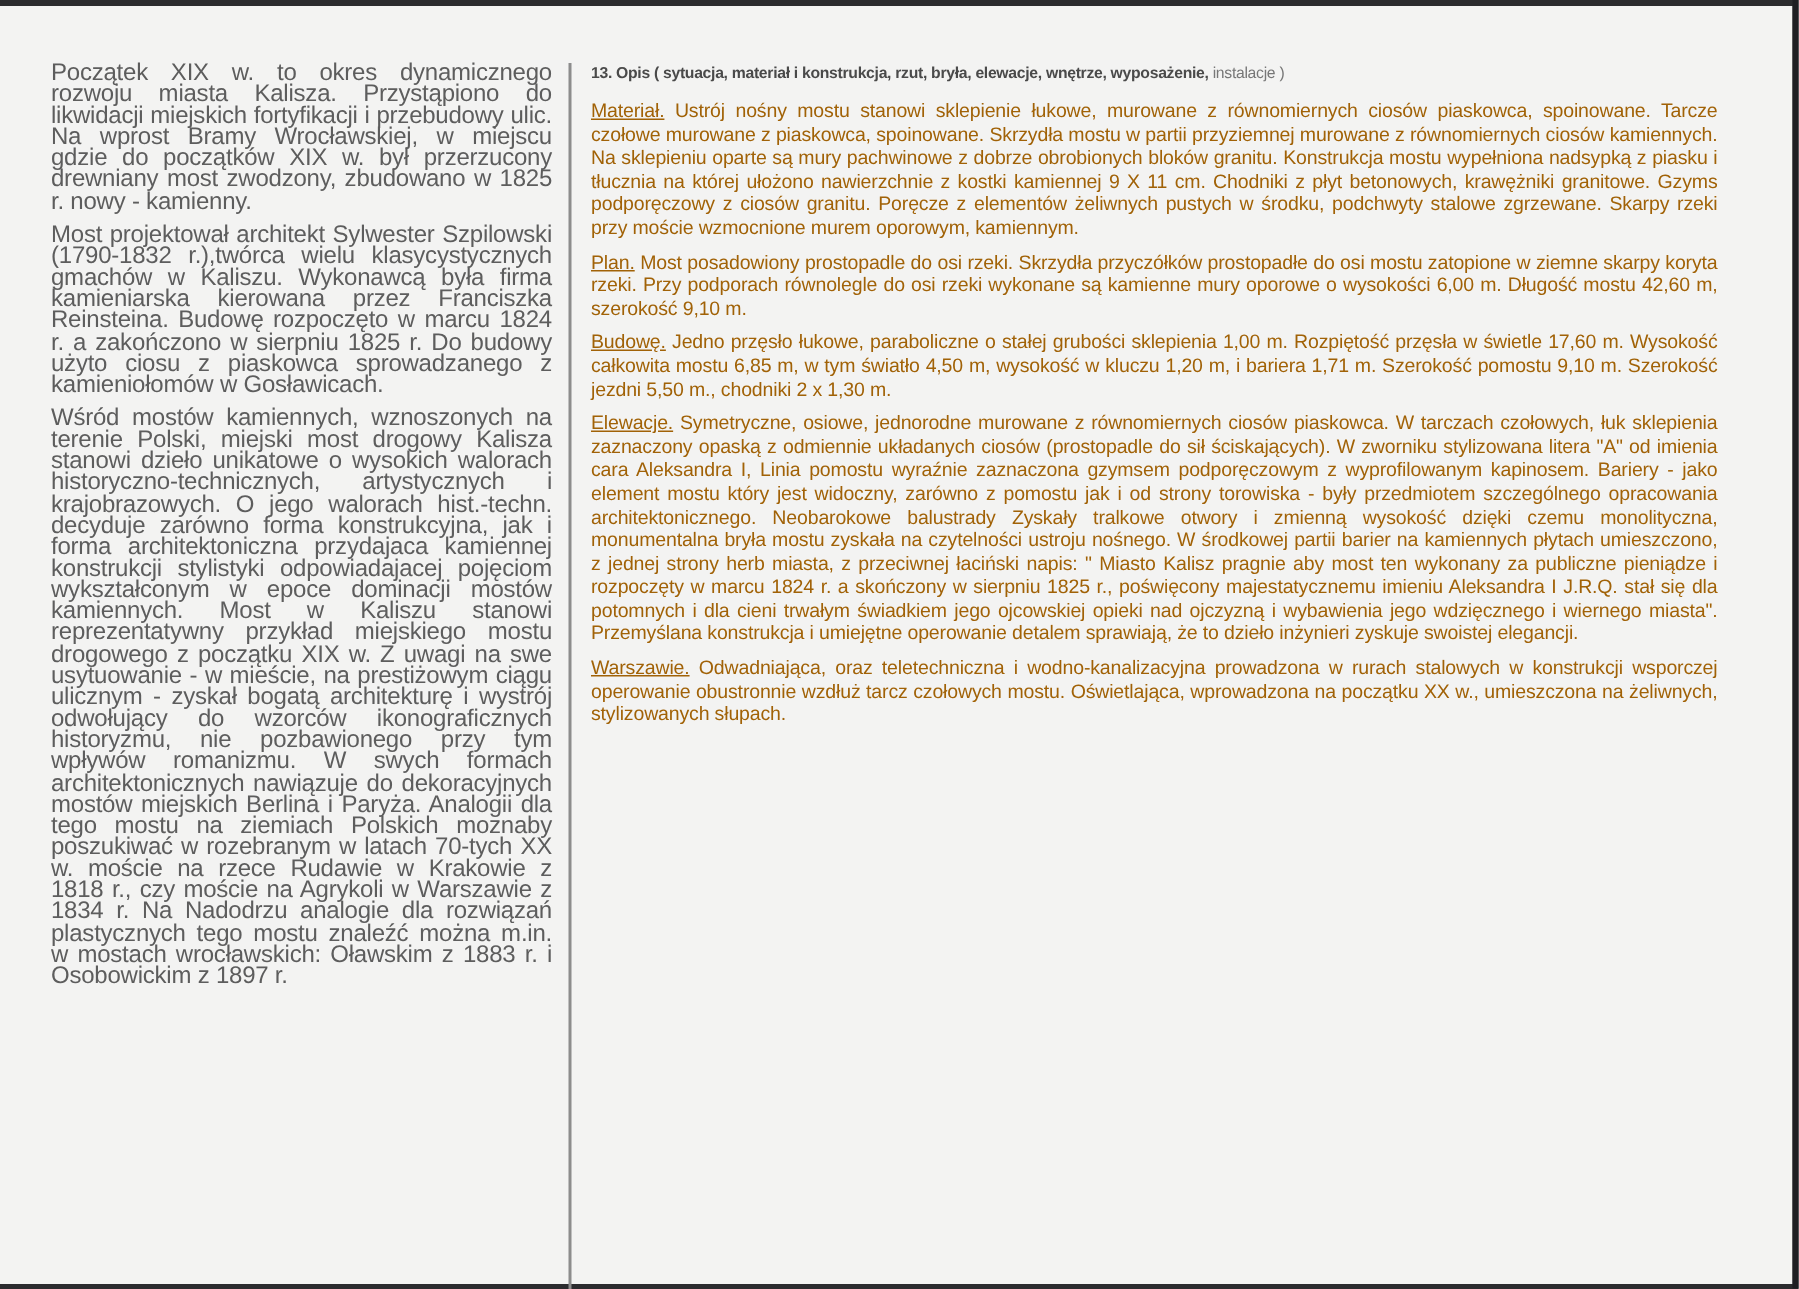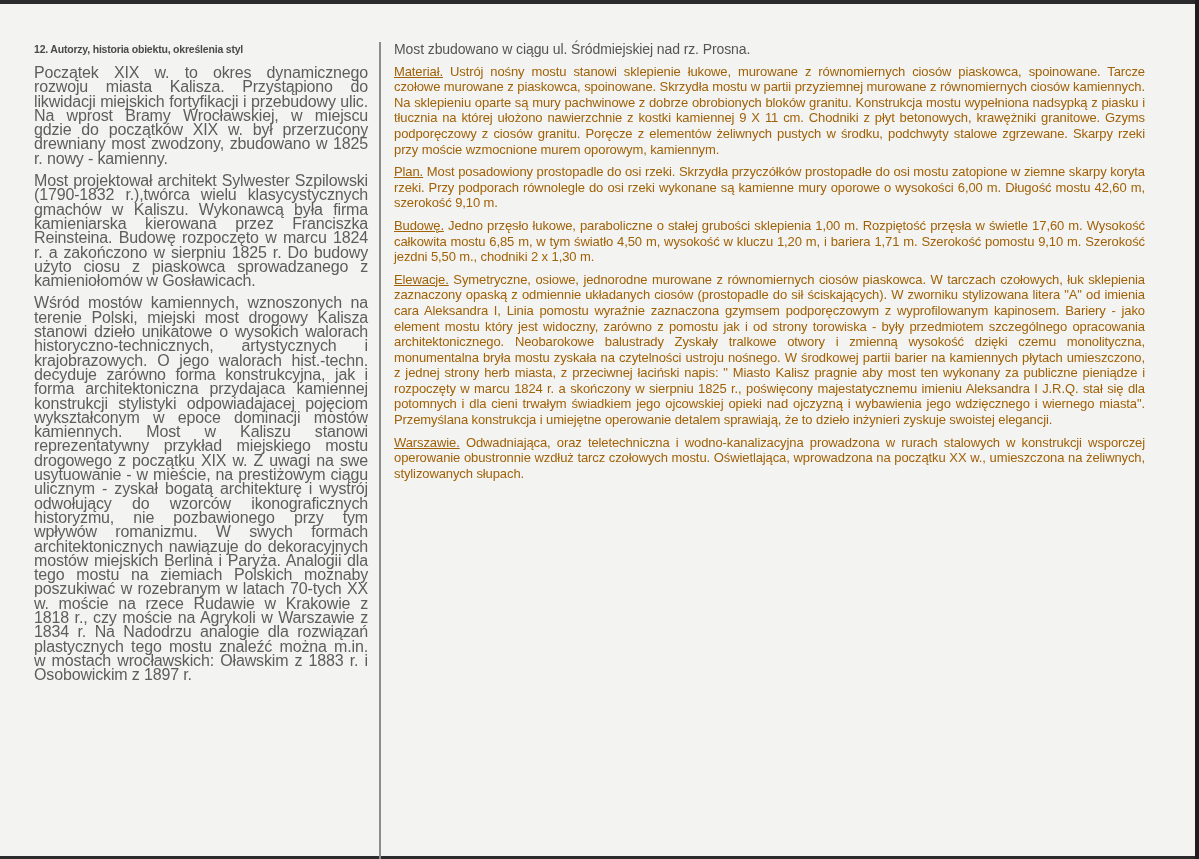--- a/index.html
+++ b/index.html
@@ -40,30 +40,29 @@
       text-align: justify; margin: 0 0 7px 0; letter-spacing: -0.1px;
     }
     .col-right p.intro { font-size: 14px; color: #555; margin-bottom: 6px; }
     .label { text-decoration: underline; }
   </style>
 </head>
 <body>
 
 <div class="page">
   <div class="col-left">
-    <div class="heading">12. Autorzy, historia obiektu, określenia styl</div>
     <p>Początek XIX w. to okres dynamicznego rozwoju miasta Kalisza. Przystąpiono do likwidacji miejskich fortyfikacji i przebudowy ulic. Na wprost Bramy Wrocławskiej, w miejscu gdzie do początków XIX w. był przerzucony drewniany most zwodzony, zbudowano w 1825 r. nowy - kamienny.</p>
     <p>Most projektował architekt Sylwester Szpilowski (1790-1832 r.),twórca wielu klasycystycznych gmachów w Kaliszu. Wykonawcą była firma kamieniarska kierowana przez Franciszka Reinsteina. Budowę rozpoczęto w marcu 1824 r. a zakończono w sierpniu 1825 r. Do budowy użyto ciosu z piaskowca sprowadzanego z kamieniołomów w Gosławicach.</p>
     <p>Wśród mostów kamiennych, wznoszonych na terenie Polski, miejski most drogowy Kalisza stanowi dzieło unikatowe o wysokich walorach historyczno-technicznych, artystycznych i krajobrazowych. O jego walorach hist.-techn. decyduje zarówno forma konstrukcyjna, jak i forma architektoniczna przydajaca kamiennej konstrukcji stylistyki odpowiadajacej pojęciom wykształconym w epoce dominacji mostów kamiennych. Most w Kaliszu stanowi reprezentatywny przykład miejskiego mostu drogowego z początku XIX w. Z uwagi na swe usytuowanie - w mieście, na prestiżowym ciągu ulicznym - zyskał bogatą architekturę i wystrój odwołujący do wzorców ikonograficznych historyzmu, nie pozbawionego przy tym wpływów romanizmu. W swych formach architektonicznych nawiązuje do dekoracyjnych mostów miejskich Berlina i Paryża. Analogii dla tego mostu na ziemiach Polskich moznaby poszukiwać w rozebranym w latach 70-tych XX w. moście na rzece Rudawie w Krakowie z 1818 r., czy moście na Agrykoli w Warszawie z 1834 r. Na Nadodrzu analogie dla rozwiązań plastycznych tego mostu znaleźć można m.in. w mostach wrocławskich: Oławskim z 1883 r. i Osobowickim z 1897 r.</p>
   </div>
 
   <div class="divider"></div>
 
   <div class="col-right">
-    <p class="intro">Most zbudowano w ciągu ul. Śródmiejskiej nad rz. Prosna.</p>
+    <div class="heading"><span>13. Opis ( sytuacja, materiał i konstrukcja, rzut, bryła, elewacje, wnętrze, wyposażenie,</span><span class="light"> instalacje )</span></div>
     <p><span class="label">Materiał.</span><span> Ustrój nośny mostu stanowi sklepienie łukowe, murowane z równomiernych ciosów piaskowca, spoinowane. Tarcze czołowe murowane z piaskowca, spoinowane. Skrzydła mostu w partii przyziemnej murowane z równomiernych ciosów kamiennych. Na sklepieniu oparte są mury pachwinowe z dobrze obrobionych bloków granitu. Konstrukcja mostu wypełniona nadsypką z piasku i tłucznia na której ułożono nawierzchnie z kostki kamiennej 9 X 11 cm. Chodniki z płyt betonowych, krawężniki granitowe. Gzyms podporęczowy z ciosów granitu. Poręcze z elementów żeliwnych pustych w środku, podchwyty stalowe zgrzewane. Skarpy rzeki przy moście wzmocnione murem oporowym, kamiennym.</span></p>
     <p><span class="label">Plan.</span><span> Most posadowiony prostopadle do osi rzeki. Skrzydła przyczółków prostopadłe do osi mostu zatopione w ziemne skarpy koryta rzeki. Przy podporach równolegle do osi rzeki wykonane są kamienne mury oporowe o wysokości 6,00 m. Długość mostu 42,60 m, szerokość 9,10 m.</span></p>
     <p><span class="label">Budowę.</span><span> Jedno przęsło łukowe, paraboliczne o stałej grubości sklepienia 1,00 m. Rozpiętość przęsła w świetle 17,60 m. Wysokość całkowita mostu 6,85 m, w tym światło 4,50 m, wysokość w kluczu 1,20 m, i bariera 1,71 m. Szerokość pomostu 9,10 m. Szerokość jezdni 5,50 m., chodniki 2 x 1,30 m.</span></p>
     <p><span class="label">Elewacje.</span><span> Symetryczne, osiowe, jednorodne murowane z równomiernych ciosów piaskowca. W tarczach czołowych, łuk sklepienia zaznaczony opaską z odmiennie układanych ciosów (prostopadle do sił ściskających). W zworniku stylizowana litera "A" od imienia cara Aleksandra I, Linia pomostu wyraźnie zaznaczona gzymsem podporęczowym z wyprofilowanym kapinosem. Bariery - jako element mostu który jest widoczny, zarówno z pomostu jak i od strony torowiska - były przedmiotem szczególnego opracowania architektonicznego. Neobarokowe balustrady Zyskały tralkowe otwory i zmienną wysokość dzięki czemu monolityczna, monumentalna bryła mostu zyskała na czytelności ustroju nośnego. W środkowej partii barier na kamiennych płytach umieszczono, z jednej strony herb miasta, z przeciwnej łaciński napis: " Miasto Kalisz pragnie aby most ten wykonany za publiczne pieniądze i rozpoczęty w marcu 1824 r. a skończony w sierpniu 1825 r., poświęcony majestatycznemu imieniu Aleksandra I J.R.Q. stał się dla potomnych i dla cieni trwałym świadkiem jego ojcowskiej opieki nad ojczyzną i wybawienia jego wdzięcznego i wiernego miasta". Przemyślana konstrukcja i umiejętne operowanie detalem sprawiają, że to dzieło inżynieri zyskuje swoistej elegancji.</span></p>
     <p><span class="label">Warszawie.</span><span> Odwadniająca, oraz teletechniczna i wodno-kanalizacyjna prowadzona w rurach stalowych w konstrukcji wsporczej operowanie obustronnie wzdłuż tarcz czołowych mostu. Oświetlająca, wprowadzona na początku XX w., umieszczona na żeliwnych, stylizowanych słupach.</span></p>
   </div>
 </div>
 <div class="edge-right"></div>
 
 </body></html>

